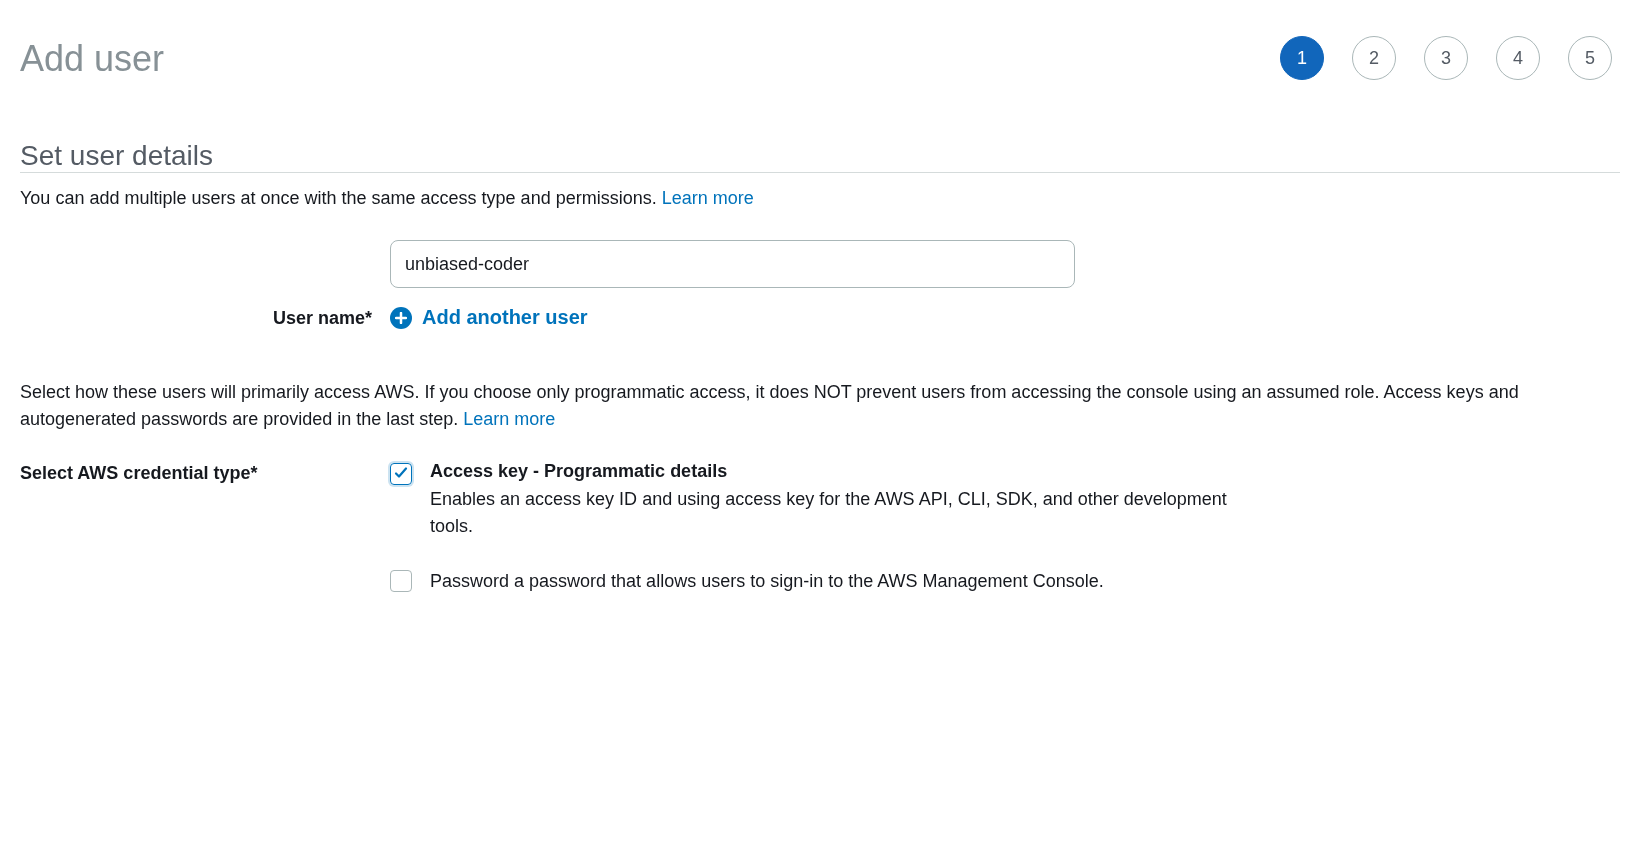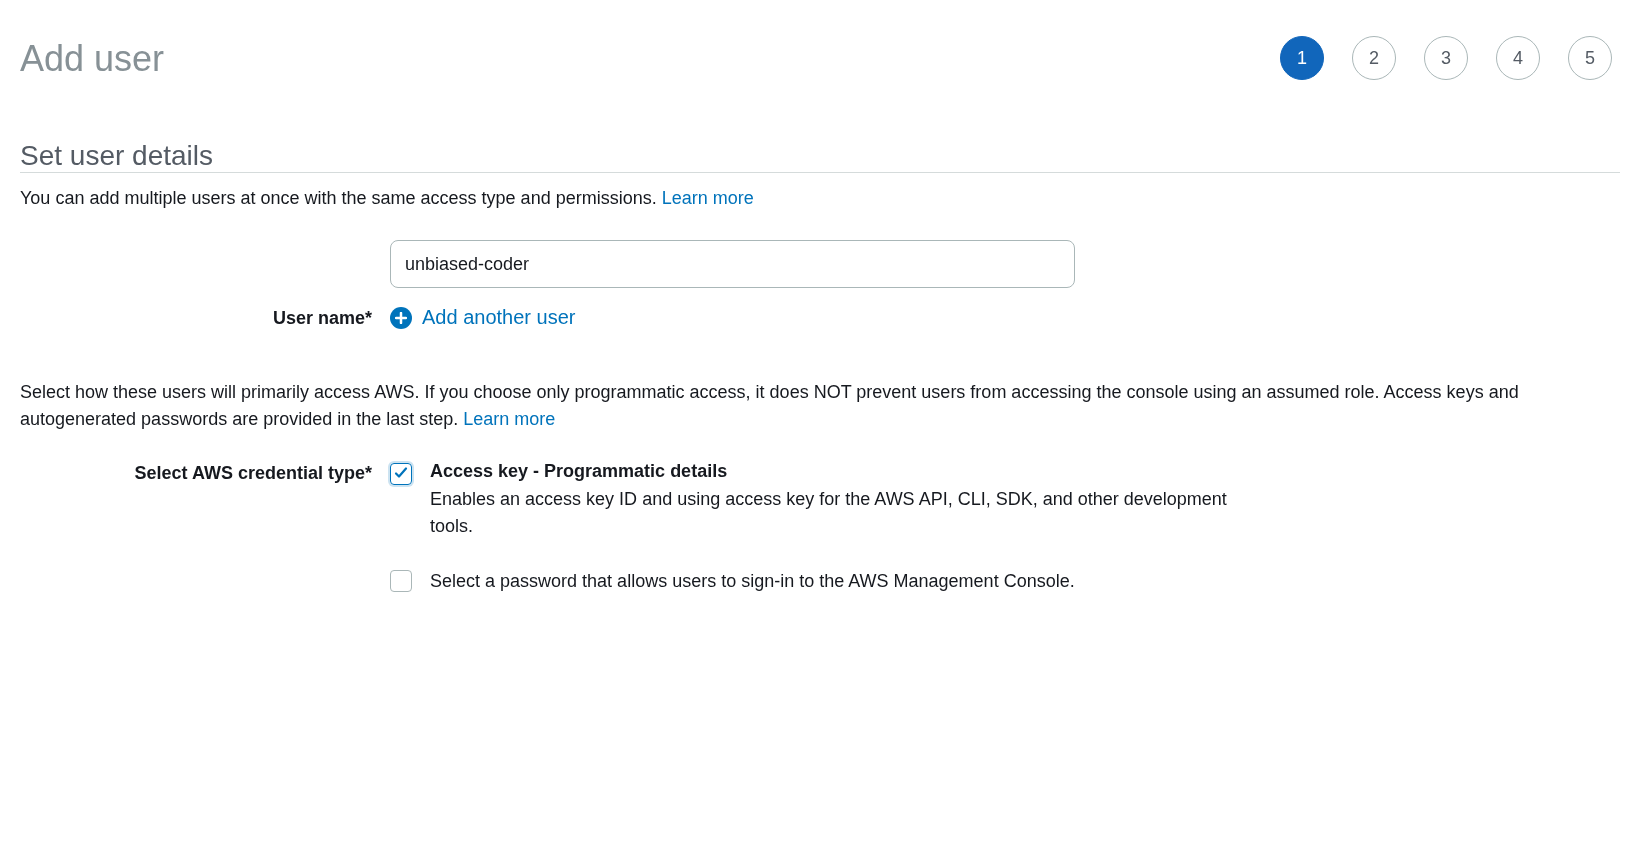--- a/index.html
+++ b/index.html
@@ -109,31 +109,31 @@
       background: #0073bb;
       display: flex;
       align-items: center;
       justify-content: center;
       color: #fff;
       font-weight: 700;
       flex-shrink: 0;
     }
     .add-another-text {
       font-size: 20px;
-      font-weight: 400;
+      font-weight: 700;
       color: #0073bb;
     }
     .checkbox-row {
       display: flex;
       align-items: flex-start;
       margin-bottom: 28px;
     }
     .checkbox-label-col {
       width: 370px;
-      text-align: right;
+      text-align: left;
       padding-right: 18px;
       padding-top: 2px;
       font-size: 18px;
       font-weight: 700;
       color: #16191f;
     }
     .checkbox-input-col {
       display: flex;
       align-items: flex-start;
       gap: 18px;
@@ -235,18 +235,18 @@
       </div>
     </div>
   </div>
 
   <div class="checkbox-row">
     <div class="checkbox-label-col"></div>
     <div class="checkbox-input-col">
       <div class="custom-checkbox"></div>
       <div class="option-text">
         <div class="option-desc">
-          <span>Select a </span><b>password</b><span> that allows users to sign-in to the AWS Management Console.</span>
+          <span>Password a </span><b>password</b><span> that allows users to sign-in to the AWS Management Console.</span>
         </div>
       </div>
     </div>
   </div>
 </div>
 
 </body></html>

